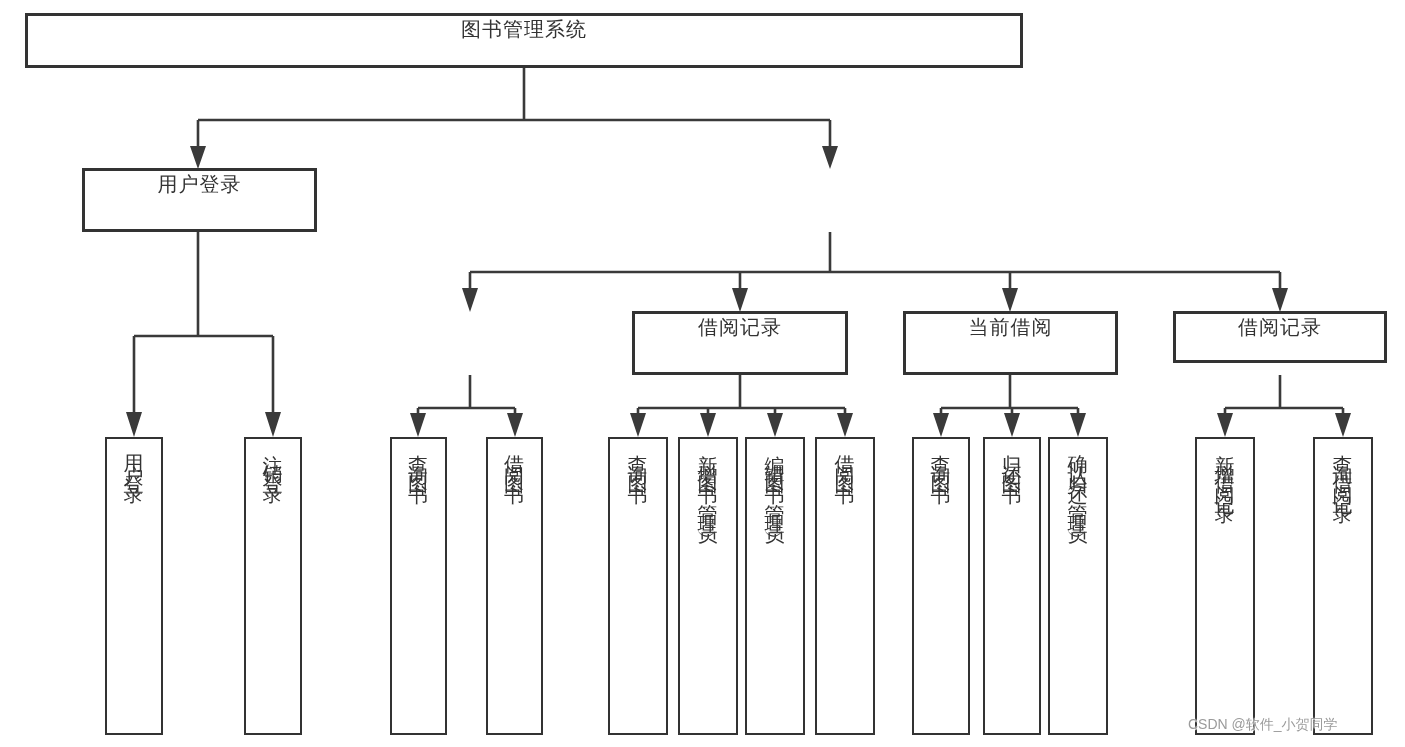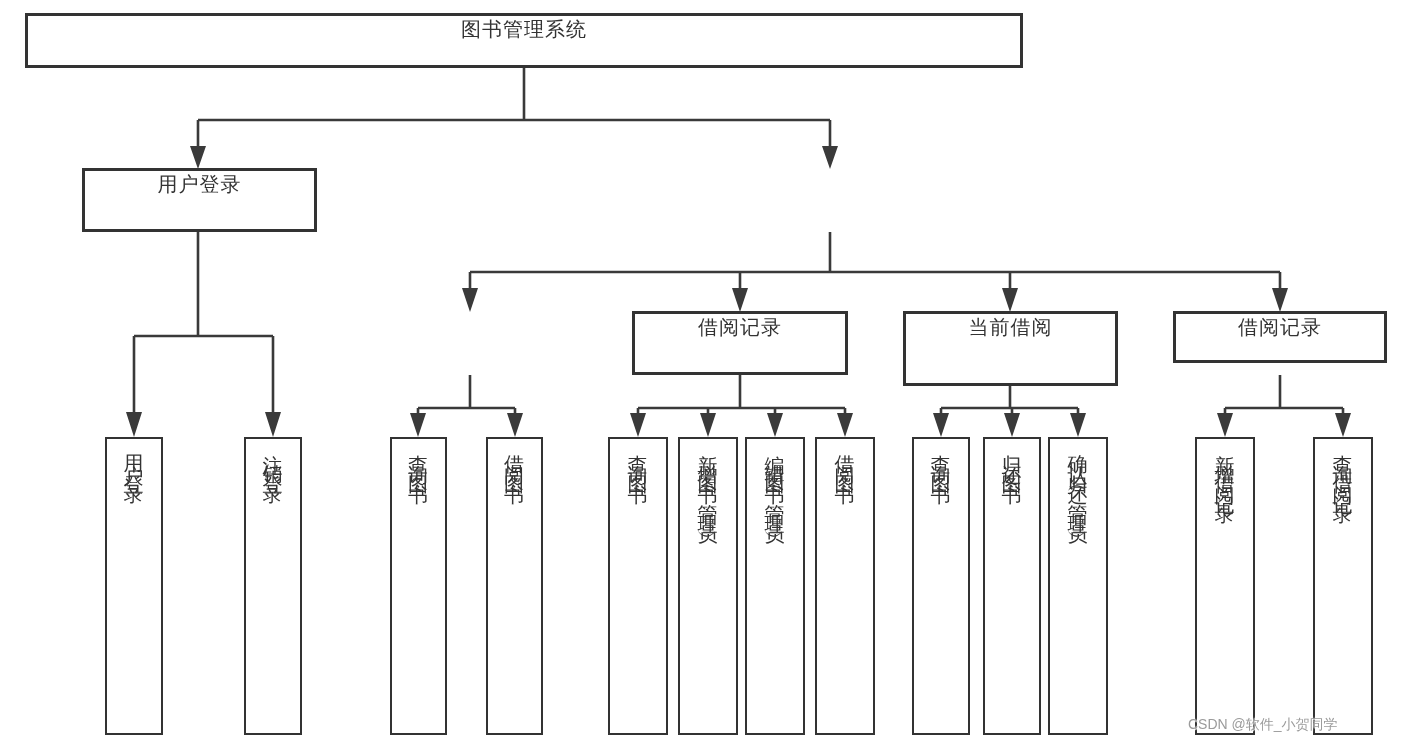--- a/index.html
+++ b/index.html
@@ -98,21 +98,21 @@
     <span>图书管理系统</span>
   </div>
 
   <div class="node h" style="left:82px;top:168px;width:235px;height:64px">
     <span>用户登录</span>
   </div>
 
   <div class="node h" style="left:632px;top:311px;width:216px;height:64px">
     <span>借阅记录</span>
   </div>
-  <div class="node h" style="left:903px;top:311px;width:215px;height:75px">
+  <div class="node h" style="left:903px;top:311px;width:215px;height:64px">
     <span>当前借阅</span>
   </div>
   <div class="node h" style="left:1173px;top:311px;width:214px;height:52px">
     <span>借阅记录</span>
   </div>
 
   <div class="node v" style="left:105px;top:437px;width:58px;height:298px">
     <span>用户登录</span>
   </div>
   <div class="node v" style="left:244px;top:437px;width:58px;height:298px">

